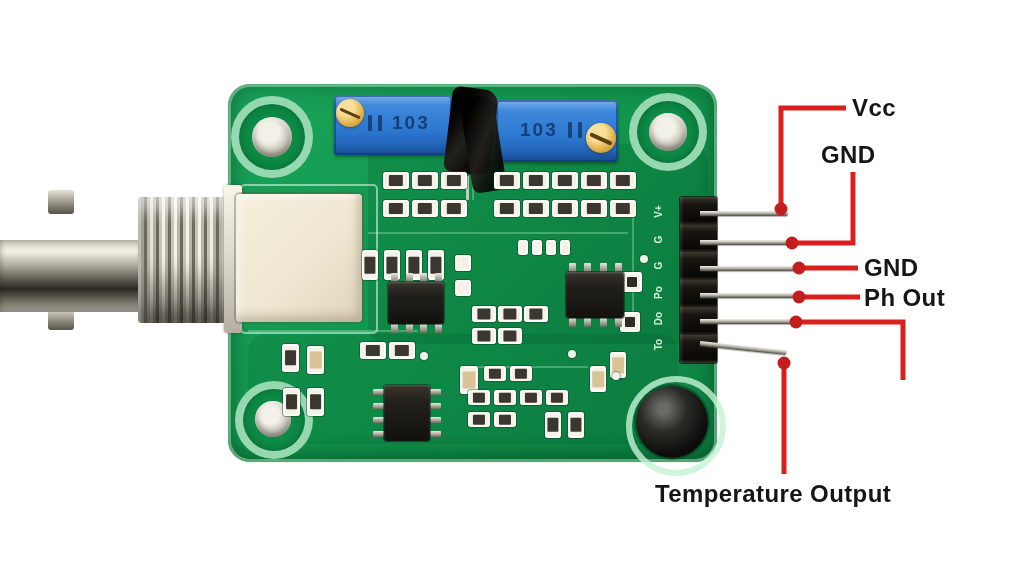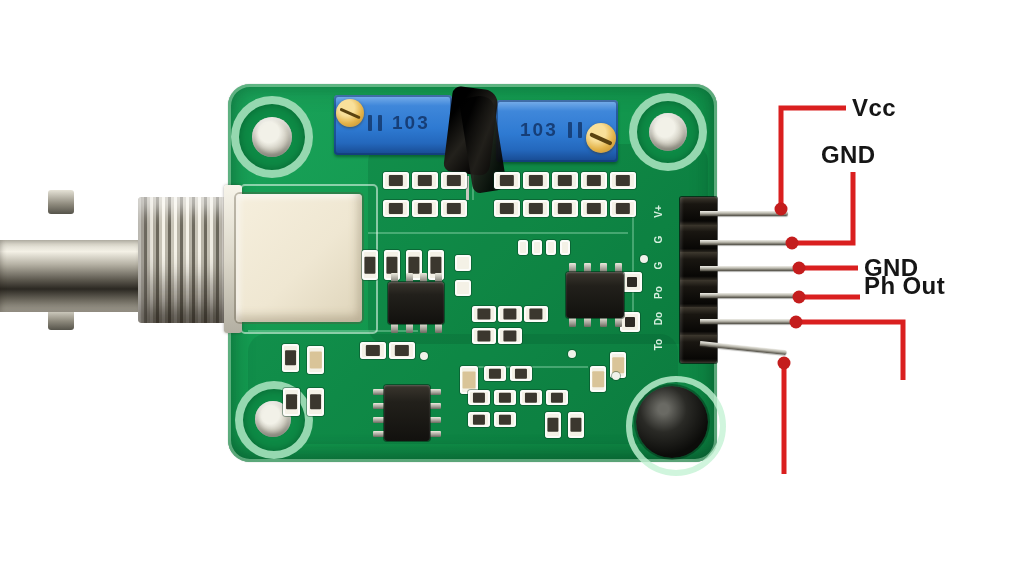--- a/index.html
+++ b/index.html
@@ -168,21 +168,22 @@
       <circle cx="799" cy="268" r="6.5"></circle>
       <circle cx="799" cy="297" r="6.5"></circle>
       <circle cx="796" cy="322" r="6.5"></circle>
       <circle cx="784" cy="363" r="6.5"></circle>
     </g>
   </svg>
 
   <div class="lbl" style="left:852px; top:94px;">Vcc</div>
   <div class="lbl" style="left:821px; top:141px;">GND</div>
   <div class="lbl" style="left:864px; top:254px;">GND</div>
-  <div class="lbl" style="left:864px; top:272px;">Ph Out</div>
+  <div class="lbl" style="left:864px; top:284px;">Ph Out</div>
+  <div class="lbl" style="left:655px; top:480px;">Temperature Output</div>
 
 <div class="smd" style="left: 383px; top: 172px; width: 26px; height: 17px;">
       <i style="width: 14.3px; height: 11.9px; background: rgb(59, 55, 46);"></i>
     </div>
     <div class="smd" style="left: 412px; top: 172px; width: 26px; height: 17px;">
       <i style="width: 14.3px; height: 11.9px; background: rgb(59, 55, 46);"></i>
     </div>
     <div class="smd" style="left: 441px; top: 172px; width: 26px; height: 17px;">
       <i style="width: 14.3px; height: 11.9px; background: rgb(59, 55, 46);"></i>
     </div>

